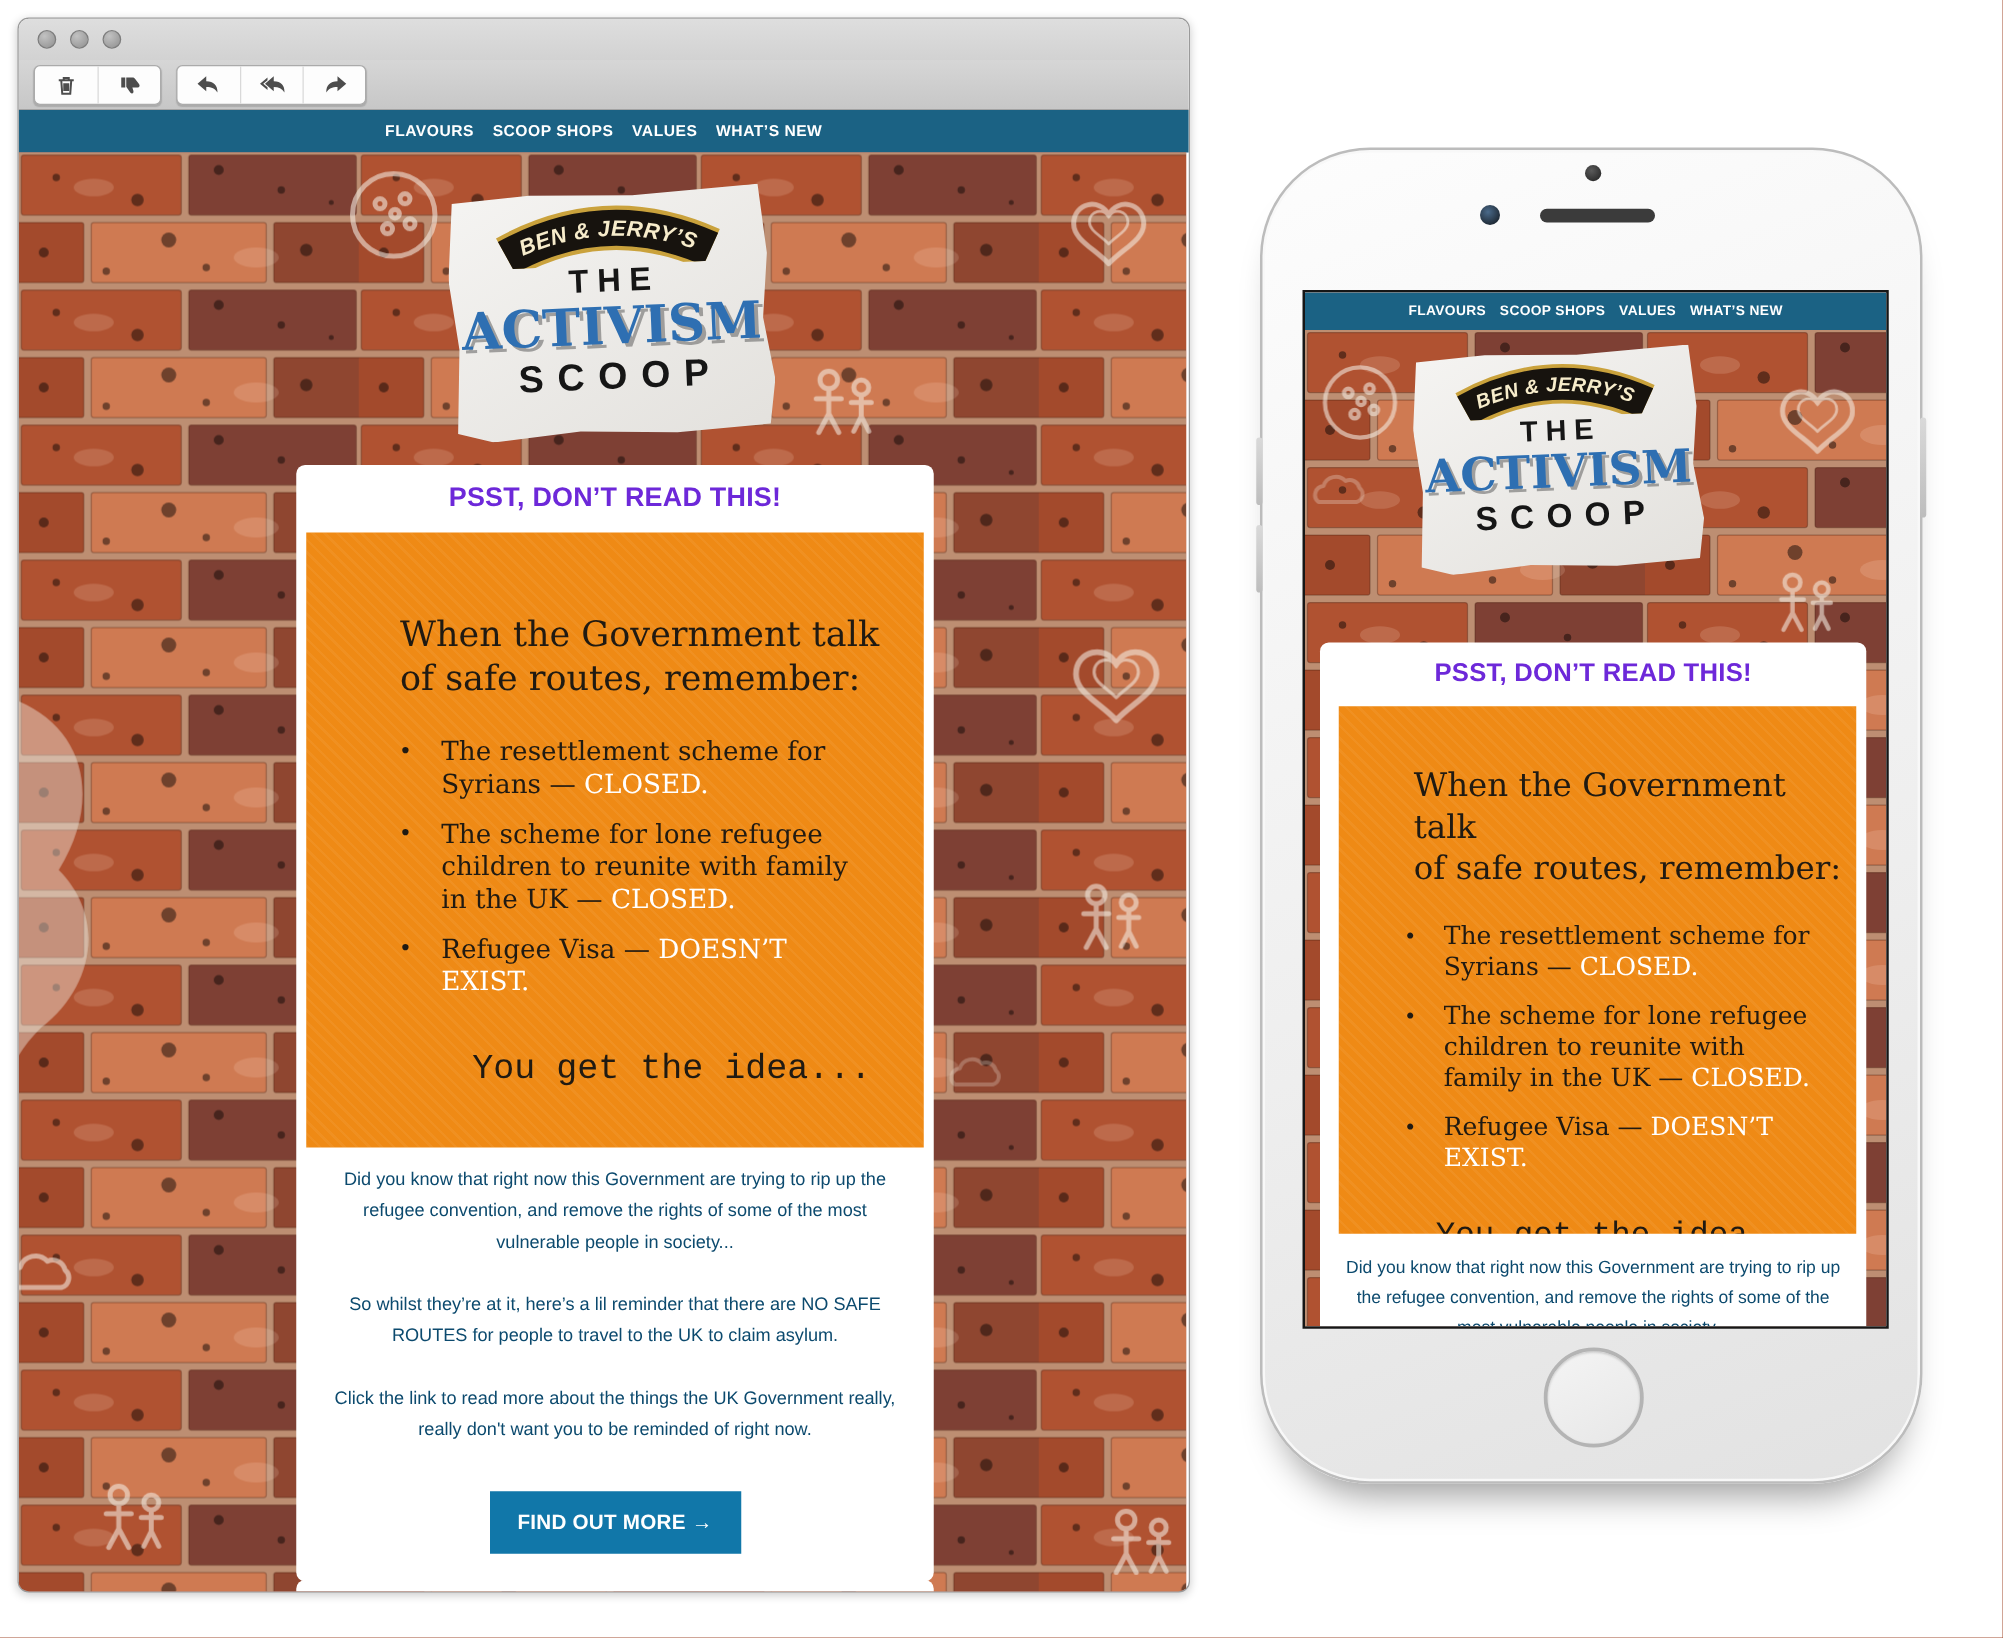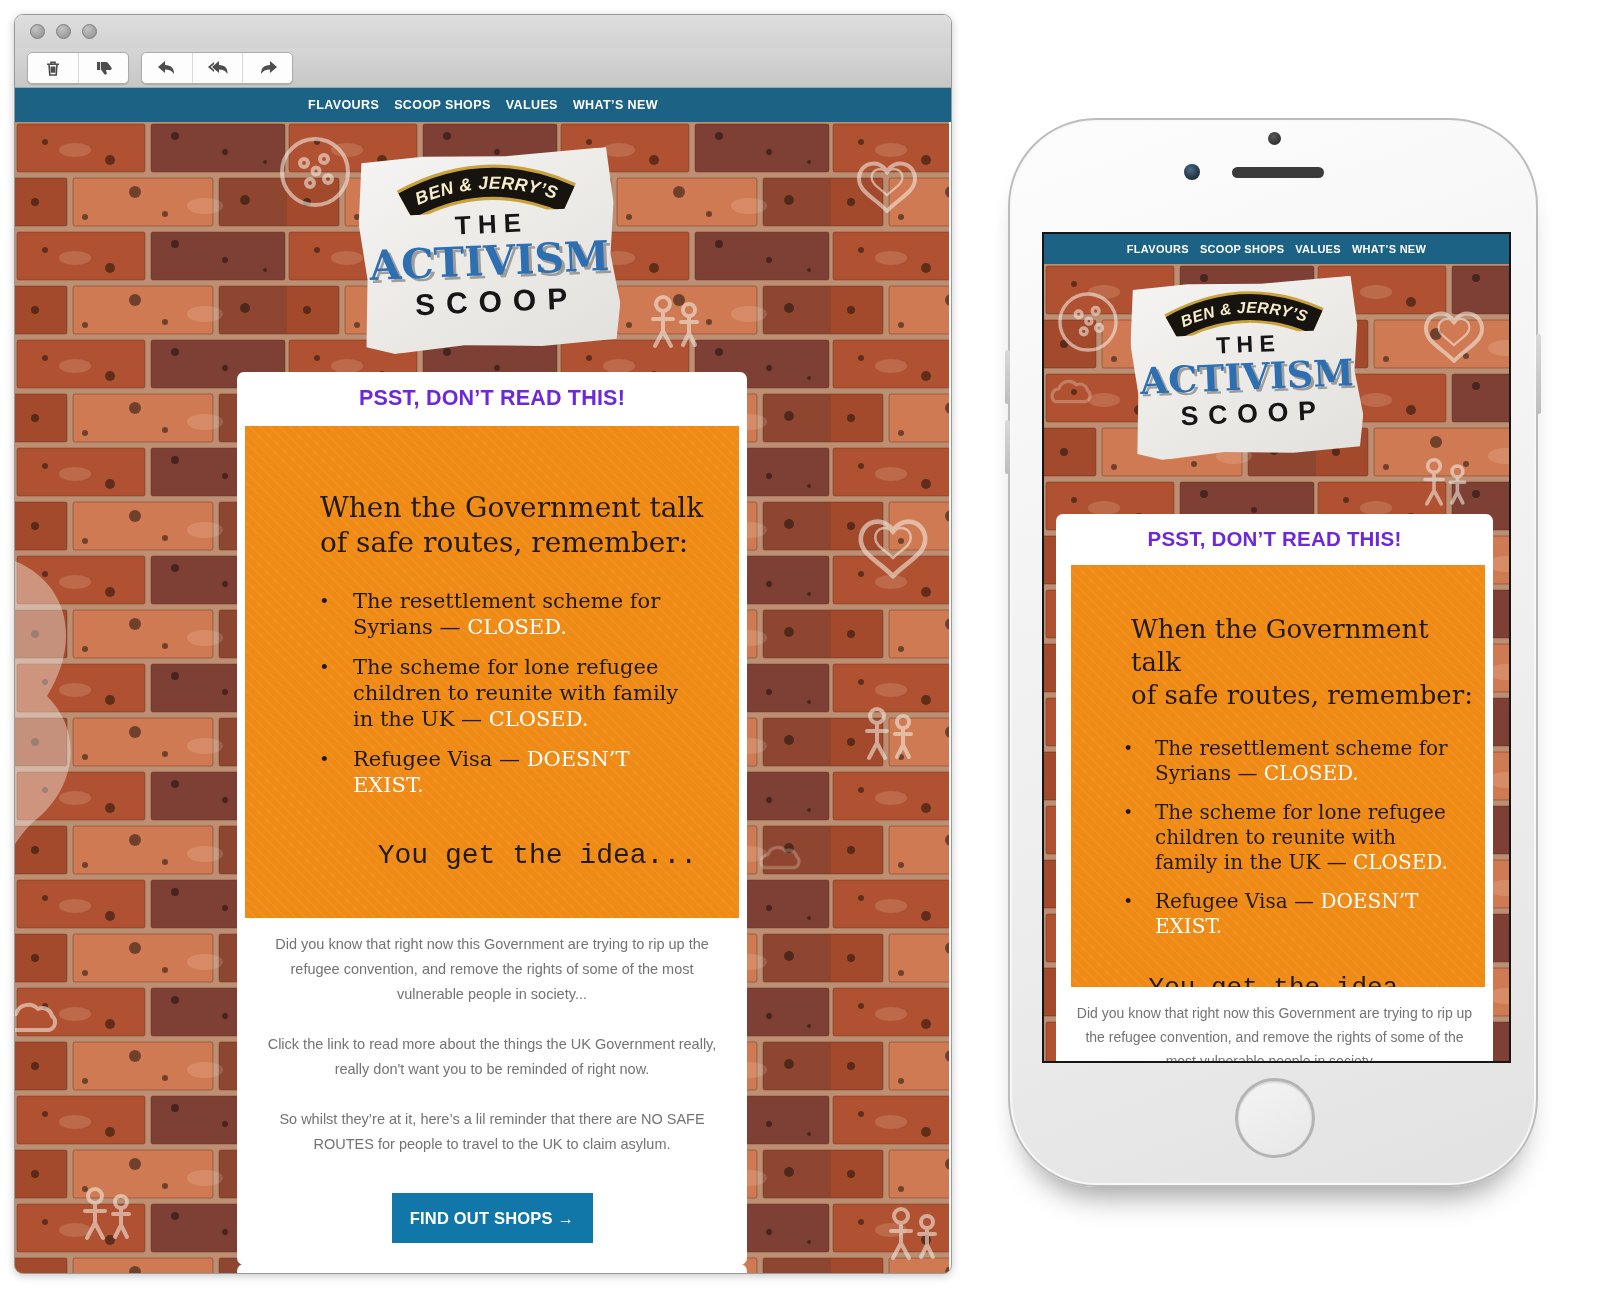--- a/index.html
+++ b/index.html
@@ -62,21 +62,21 @@
           line-height:35px;}
   .obullets{list-style:none;margin:28px 0 0;padding:0 40px 0 62px;}
   .obullets li{display:flex;margin-bottom:14px;}
   .bdot{flex:0 0 32px;font-size:19px;line-height:26px;}
   .obullets p{margin:0;max-width:340px;font-family:"DejaVu Serif",serif;
               font-weight:normal;font-size:21px;line-height:26px;}
   .hl{color:#ffffff;}
   .outro{margin-top:42px;padding-right:42px;text-align:right;
          font-family:Liberation Mono, monospace;font-size:28px;}
   .paras{padding:0 27px;}
-  .paras p{margin:25px 0 0;text-align:center;color:#737373;font-size:14.5px;
+  .paras p{margin:25px 0 0;text-align:center;color:#0c4a6e;font-size:14.5px;
            line-height:25px;}
   .paras p:first-child{margin-top:14px;}
   .cta{display:block;width:201px;height:50px;line-height:50px;margin:36px auto 0;
        background:#1177a9;color:#ffffff;text-align:center;font-size:16.5px;
        font-weight:bold;letter-spacing:.2px;text-decoration:none;}
   .card2{position:absolute;left:222px;top:1142px;width:510px;height:10px;
          background:#ffffff;border-radius:7px 7px 0 0;}
 
   
   .phone{position:absolute;left:1008px;top:118px;width:530px;height:1069px;
@@ -287,24 +287,24 @@
             </li>
             <li>
               <span class="bdot">•</span>
               <p><span>Refugee Visa — </span><span class="hl">DOESN’T EXIST.</span></p>
             </li>
           </ul>
           <div class="outro">You get the idea...</div>
         </div>
         <div class="paras">
           <p>Did you know that right now this Government are trying to rip up the refugee convention, and remove the rights of some of the most vulnerable people in society...</p>
+          <p>So whilst they’re at it, here’s a lil reminder that there are NO SAFE ROUTES for people to travel to the UK to claim asylum.</p>
           <p>Click the link to read more about the things the UK Government really, really don't want you to be reminded of right now.</p>
-          <p>So whilst they’re at it, here’s a lil reminder that there are NO SAFE ROUTES for people to travel to the UK to claim asylum.</p>
         </div>
-        <a href="#" class="cta">FIND OUT SHOPS →</a>
+        <a href="#" class="cta">FIND OUT MORE →</a>
       </div>
 
       <div class="card2"></div>
     </div>
   </section>
 
   <aside class="phone">
     <span class="cam-top"></span>
     <span class="front-cam"></span>
     <span class="speaker"></span>

